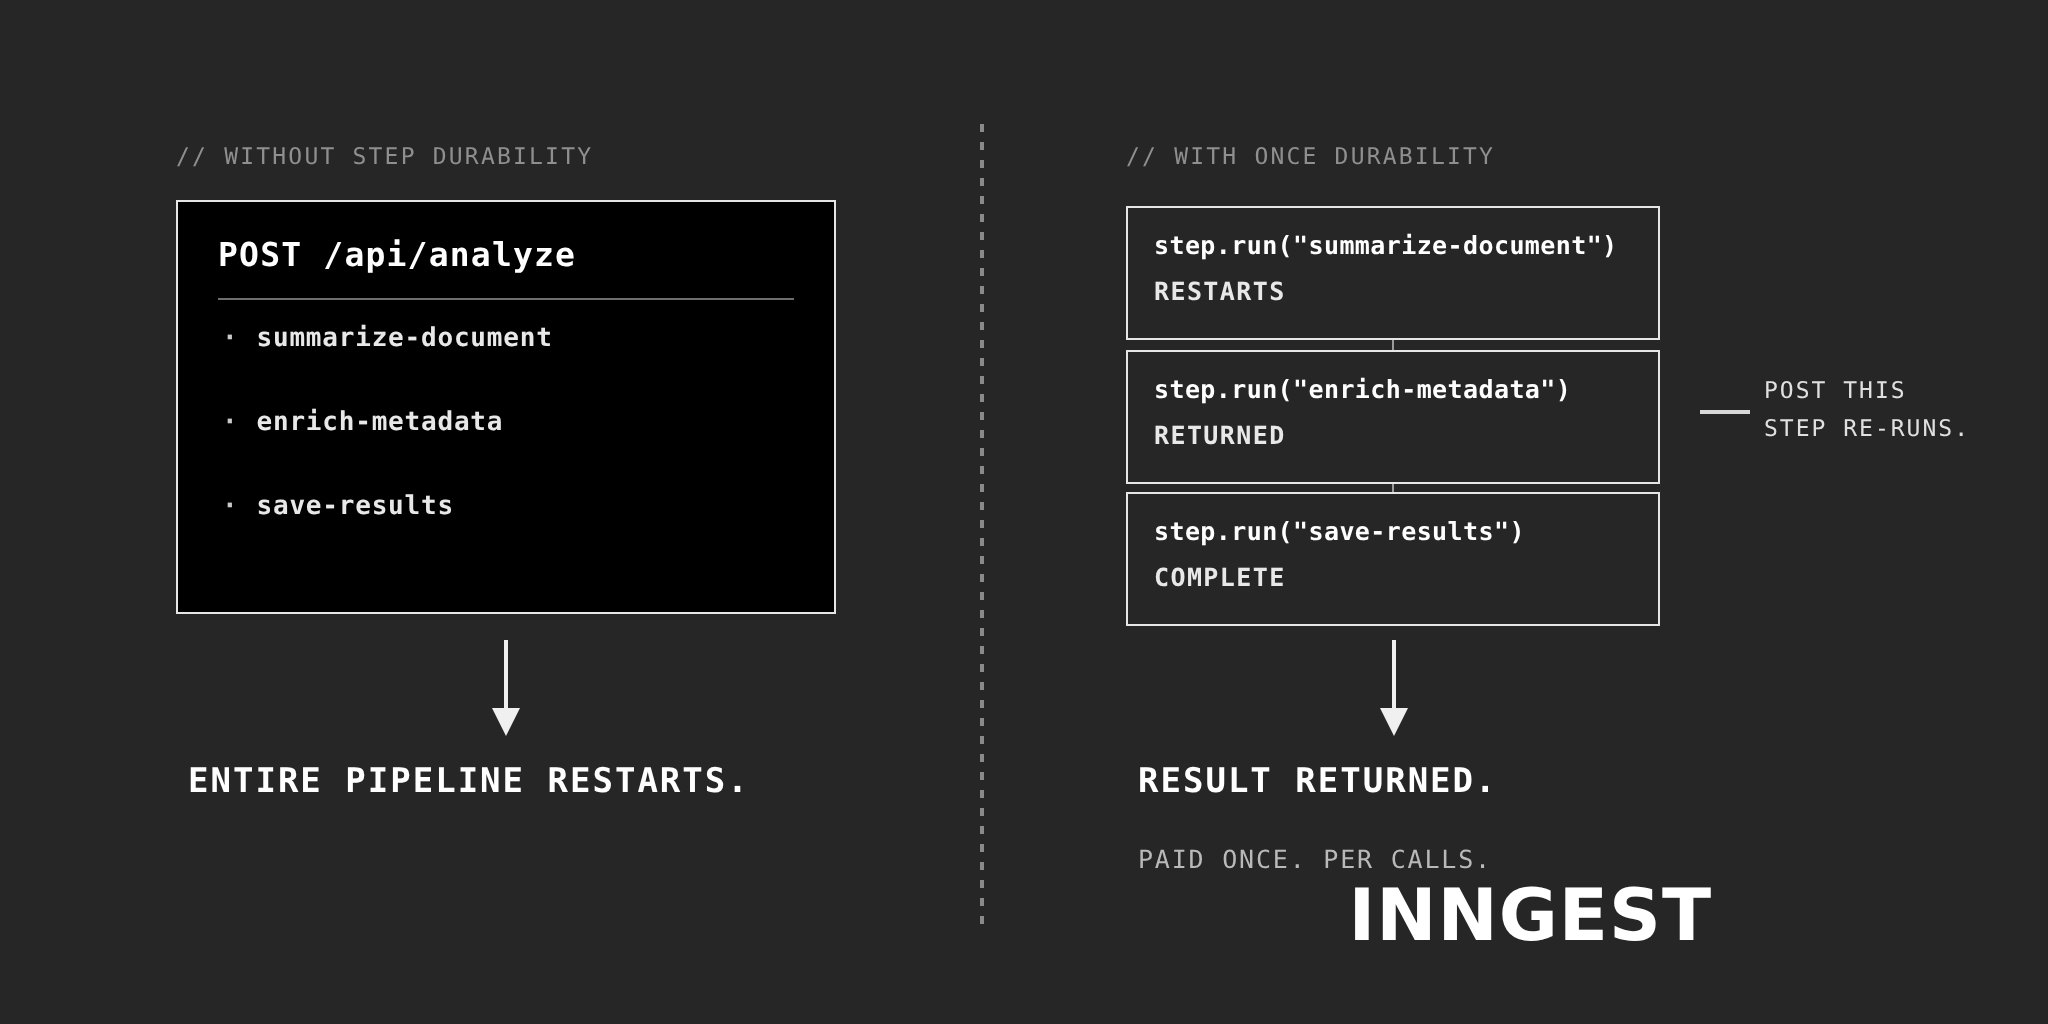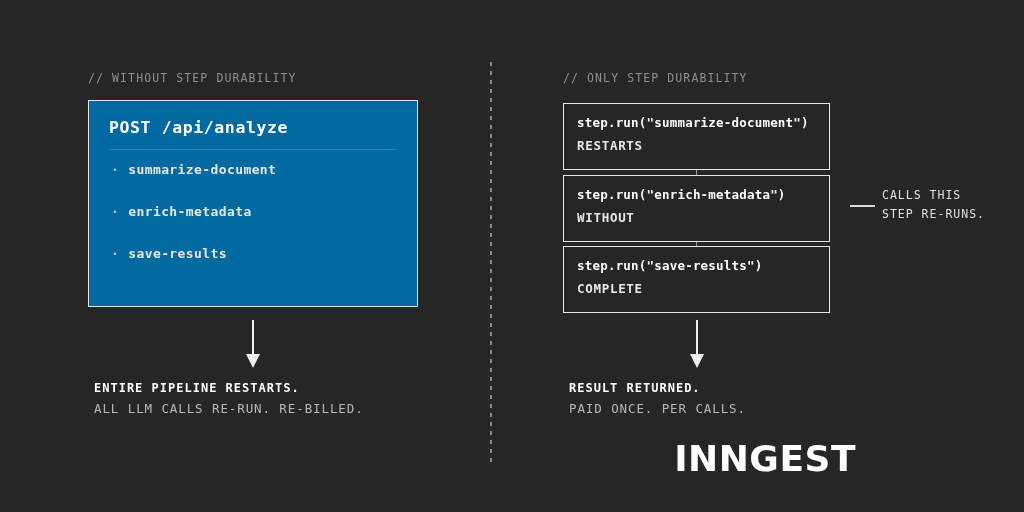--- a/index.html
+++ b/index.html
@@ -49,21 +49,21 @@
   .caption-right { left: 563px; top: 71px; }
 
   
   .mono-card {
     position: absolute;
     left: 88px;
     top: 100px;
     width: 330px;
     height: 207px;
     border: 1.5px solid #e6e6e6;
-    background: #0369a1;
+    background: #000000;
   }
   .mono-title {
     position: absolute;
     left: 20px;
     top: 17px;
     font-size: 16.5px;
     font-weight: bold;
     letter-spacing: 0.6px;
     color: #ffffff;
     white-space: nowrap;
@@ -184,25 +184,25 @@
     border-left: 7px solid transparent;
     border-right: 7px solid transparent;
     border-top: 14px solid #f0f0f0;
   }
   .arrow-left  { left: 246px; top: 320px; }
   .arrow-right { left: 690px; top: 320px; }
 
   
   .outcome { position: absolute; white-space: nowrap; }
   .outcome .line1 {
-    font-size: 12px;
+    font-size: 17px;
     font-weight: bold;
     letter-spacing: 1px;
     color: #ffffff;
-    margin-bottom: 6px;
+    margin-bottom: 21px;
   }
   .outcome .line2 {
     font-size: 12.5px;
     letter-spacing: 0.9px;
     color: #b9b9b9;
   }
   .outcome-left  { left: 94px;  top: 381px; }
   .outcome-right { left: 569px; top: 381px; }
 
   
@@ -246,47 +246,46 @@
     </ul>
   </div>
 
   <div class="arrow arrow-left">
     <div class="shaft"></div>
     <div class="head"></div>
   </div>
 
   <div class="outcome outcome-left">
     <div class="line1">ENTIRE PIPELINE RESTARTS.</div>
-    <div class="line2">ALL LLM CALLS RE-RUN. RE-BILLED.</div>
-  </div>
-
-  <div class="caption caption-right">// ONLY STEP DURABILITY</div>
+  </div>
+
+  <div class="caption caption-right">// WITH ONCE DURABILITY</div>
 
   <div class="step-card s1">
     <div class="step-call">step.run("summarize-document")</div>
     <div class="step-state">RESTARTS</div>
   </div>
 
   <div class="connector c1"></div>
 
   <div class="step-card s2">
     <div class="step-call">step.run("enrich-metadata")</div>
-    <div class="step-state">WITHOUT</div>
+    <div class="step-state">RETURNED</div>
   </div>
 
   <div class="connector c2"></div>
 
   <div class="step-card s3">
     <div class="step-call">step.run("save-results")</div>
     <div class="step-state">COMPLETE</div>
   </div>
 
   <div class="callout-dash"></div>
   <div class="callout-text">
-    <div>CALLS THIS</div>
+    <div>POST THIS</div>
     <div>STEP RE-RUNS.</div>
   </div>
 
   <div class="arrow arrow-right">
     <div class="shaft"></div>
     <div class="head"></div>
   </div>
 
   <div class="outcome outcome-right">
     <div class="line1">RESULT RETURNED.</div>

